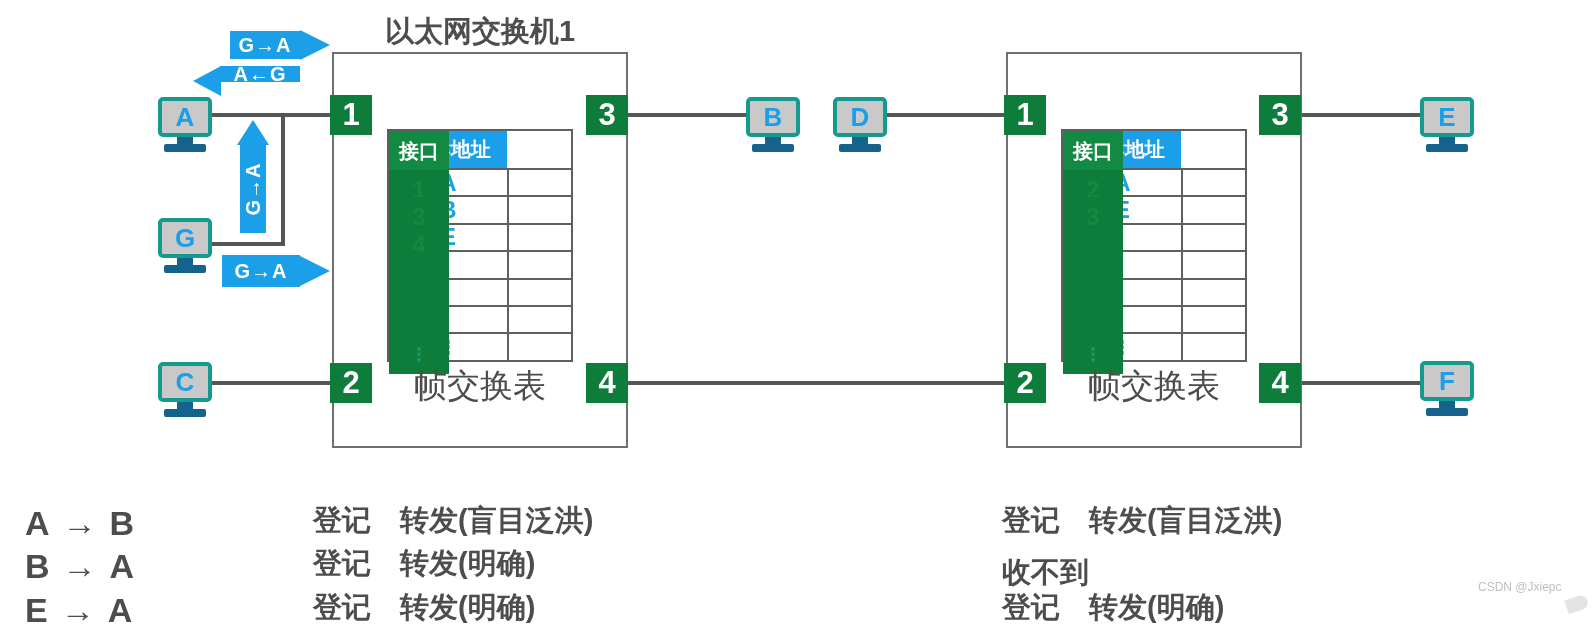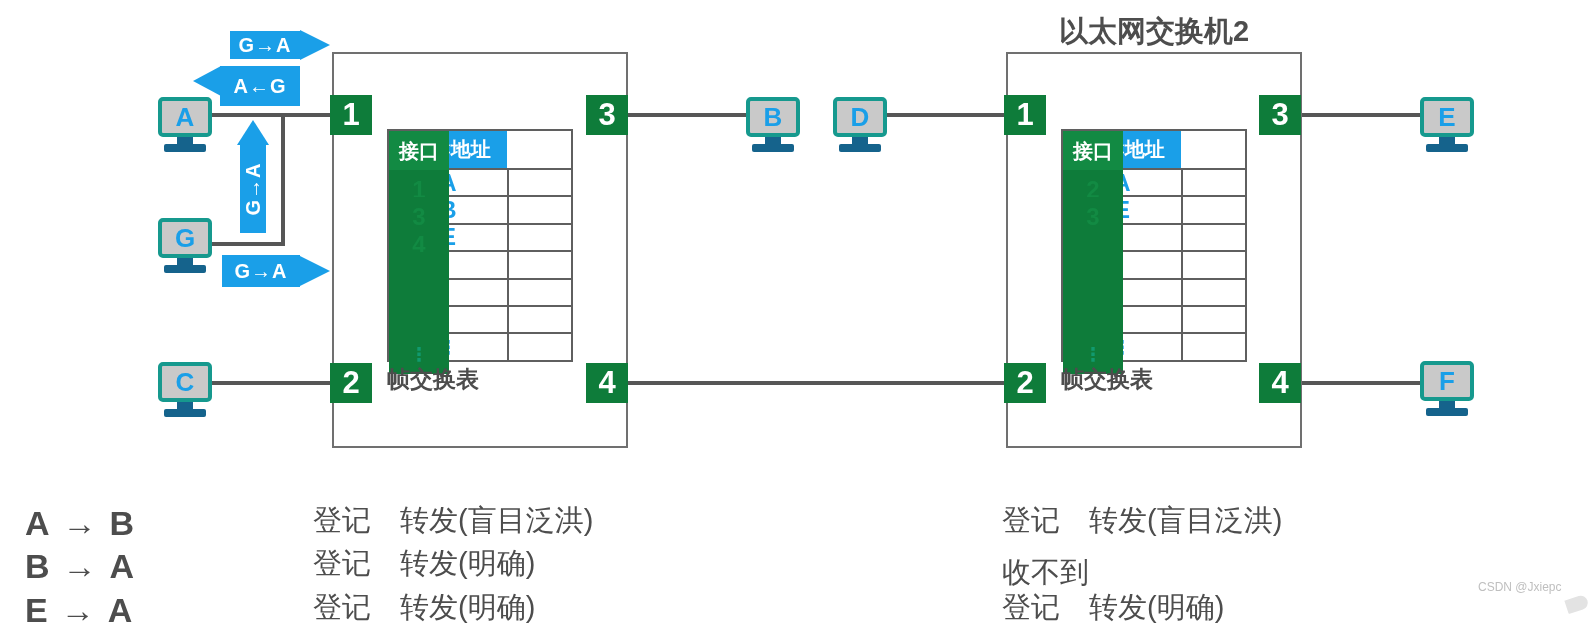--- a/index.html
+++ b/index.html
@@ -25,21 +25,21 @@
   .fhead{display:flex;height:37px;}
   .fh{display:flex;align-items:center;justify-content:center;color:#ffffff;font-weight:bold;font-size:20px;}
   .fh.mac{width:120px;background:#1A9FE8;border-right:2px solid #ffffff;}
   .fh.port{width:60px;background:#128A43;}
   .frow{display:flex;height:27.4px;border-top:2px solid #5f5f5f;}
   .fc{display:flex;align-items:center;justify-content:center;font-weight:bold;font-size:24px;line-height:1;}
   .fc.mac{width:120px;color:#1A9FE8;border-right:2px solid #5f5f5f;}
   .fc.port{width:60px;color:#128A43;}
   .frow .dots{font-size:19px;letter-spacing:0;}
   .fc.port.dots{color:#119A6E;}
-  .fcaption{position:absolute;width:186px;font-size:23px;font-weight:bold;color:#4d4d4d;}
+  .fcaption{position:absolute;width:186px;text-align:center;font-size:33px;font-weight:normal;color:#4d4d4d;}
 
   
   .host{position:absolute;width:54px;}
   .screen{width:54px;height:40px;border:4px solid #16998E;border-radius:5px;background:#C9C9C9;
           display:flex;align-items:center;justify-content:center;
           color:#1A9FE8;font-size:26px;font-weight:bold;line-height:1;}
   .neck{width:16px;height:7px;background:#15638C;margin:0 auto;}
   .base{width:42px;height:8px;background:#15638C;border-radius:2px;margin:0 auto;}
 
   
@@ -47,31 +47,31 @@
          display:flex;align-items:center;justify-content:center;letter-spacing:1px;}
   .tri{position:absolute;width:0;height:0;}
   .tri.right{border-top:15px solid transparent;border-bottom:15px solid transparent;border-left:30px solid #1A9FE8;}
   .tri.left{border-top:15px solid transparent;border-bottom:15px solid transparent;border-right:28px solid #1A9FE8;}
   .tri.up{border-left:16px solid transparent;border-right:16px solid transparent;border-bottom:25px solid #1A9FE8;}
   .vframe-text{position:absolute;width:88px;height:26px;line-height:26px;text-align:center;
          color:#ffffff;font-weight:bold;font-size:20px;letter-spacing:1px;transform:rotate(-90deg);}
 
   
   .flowlabel{position:absolute;display:flex;gap:13px;color:#4d4d4d;font-weight:bold;font-size:34px;line-height:34px;}
-  .note{position:absolute;color:#4d4d4d;font-weight:normal;font-size:29px;line-height:32px;white-space:pre;}
+  .note{position:absolute;color:#4d4d4d;font-weight:bold;font-size:29px;line-height:32px;white-space:pre;}
 
   .watermark{position:absolute;color:#bfbfbf;font-size:12px;}
   .swoosh{position:absolute;width:22px;height:14px;background:#e3e3e3;border-radius:0 14px 14px 2px;transform:rotate(-18deg);}
 </style>
 </head>
 <body>
 
 <div class="stage">
 
-  <div class="swtitle" style="left:1006px;top:12px;">以太网交换机2</div>
+  <div class="swtitle" style="left:332px;top:12px;">以太网交换机1</div>
 
   <div class="wire" style="left:210px;top:113px;width:122px;height:4px;"></div>
   <div class="wire" style="left:281px;top:113px;width:4px;height:133px;"></div>
   <div class="wire" style="left:210px;top:242px;width:75px;height:4px;"></div>
   <div class="wire" style="left:210px;top:381px;width:122px;height:4px;"></div>
   <div class="wire" style="left:628px;top:113px;width:120px;height:4px;"></div>
   <div class="wire" style="left:884px;top:113px;width:122px;height:4px;"></div>
   <div class="wire" style="left:1301px;top:113px;width:121px;height:4px;"></div>
   <div class="wire" style="left:628px;top:381px;width:378px;height:4px;"></div>
   <div class="wire" style="left:1301px;top:381px;width:121px;height:4px;"></div>
@@ -206,21 +206,21 @@
     <div class="screen">
         <span>F</span>
       </div>
     <div class="neck"></div>
       <div class="base"></div>
   </div>
 
   <div class="frame" style="left:230px;top:31px;width:70px;height:28px;">G→A</div>
   <div class="tri right" style="left:300px;top:30px;"></div>
 
-  <div class="frame" style="left:220px;top:66px;width:80px;height:40px;">A←G</div>
+  <div class="frame" style="left:220px;top:66px;width:80px;height:16px;">A←G</div>
   <div class="tri left" style="left:193px;top:66px;"></div>
 
   <div class="frame" style="left:240px;top:145px;width:26px;height:88px;"></div>
   <div class="vframe-text" style="left:209px;top:176px;">G→A</div>
   <div class="tri up" style="left:237px;top:120px;"></div>
 
   <div class="frame" style="left:222px;top:255px;width:78px;height:32px;">G→A</div>
   <div class="tri right" style="left:300px;top:256px;"></div>
 
   <div class="flowlabel" style="left:25px;top:506px;">

